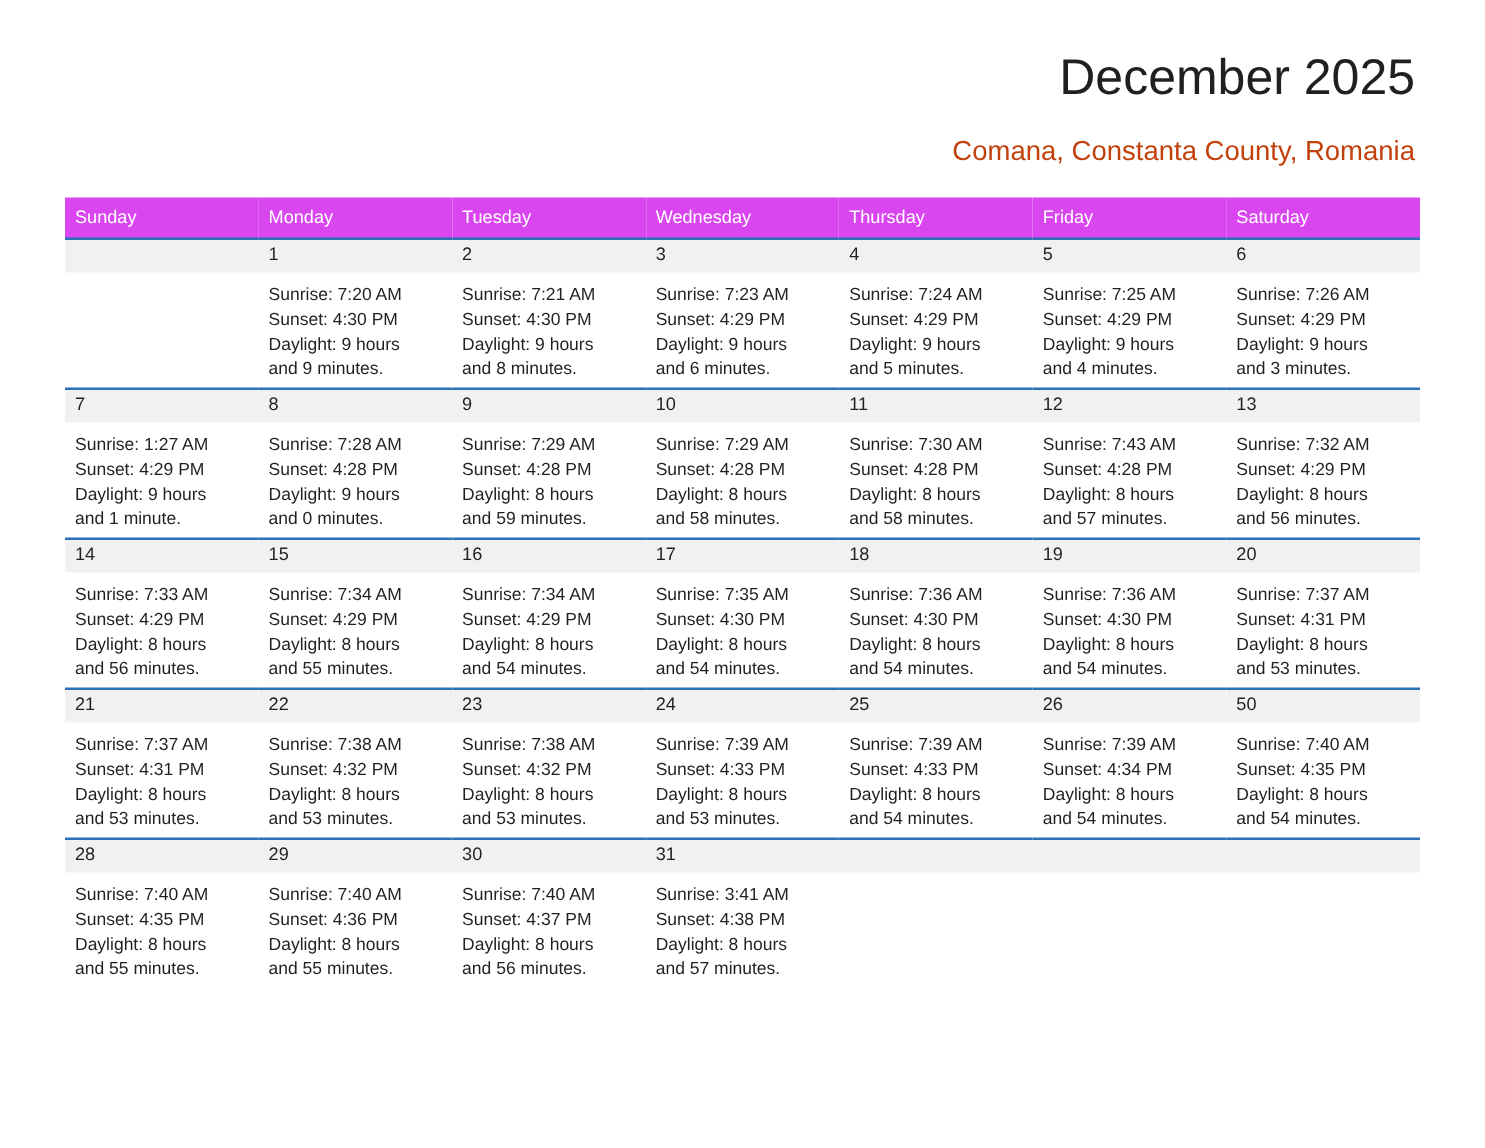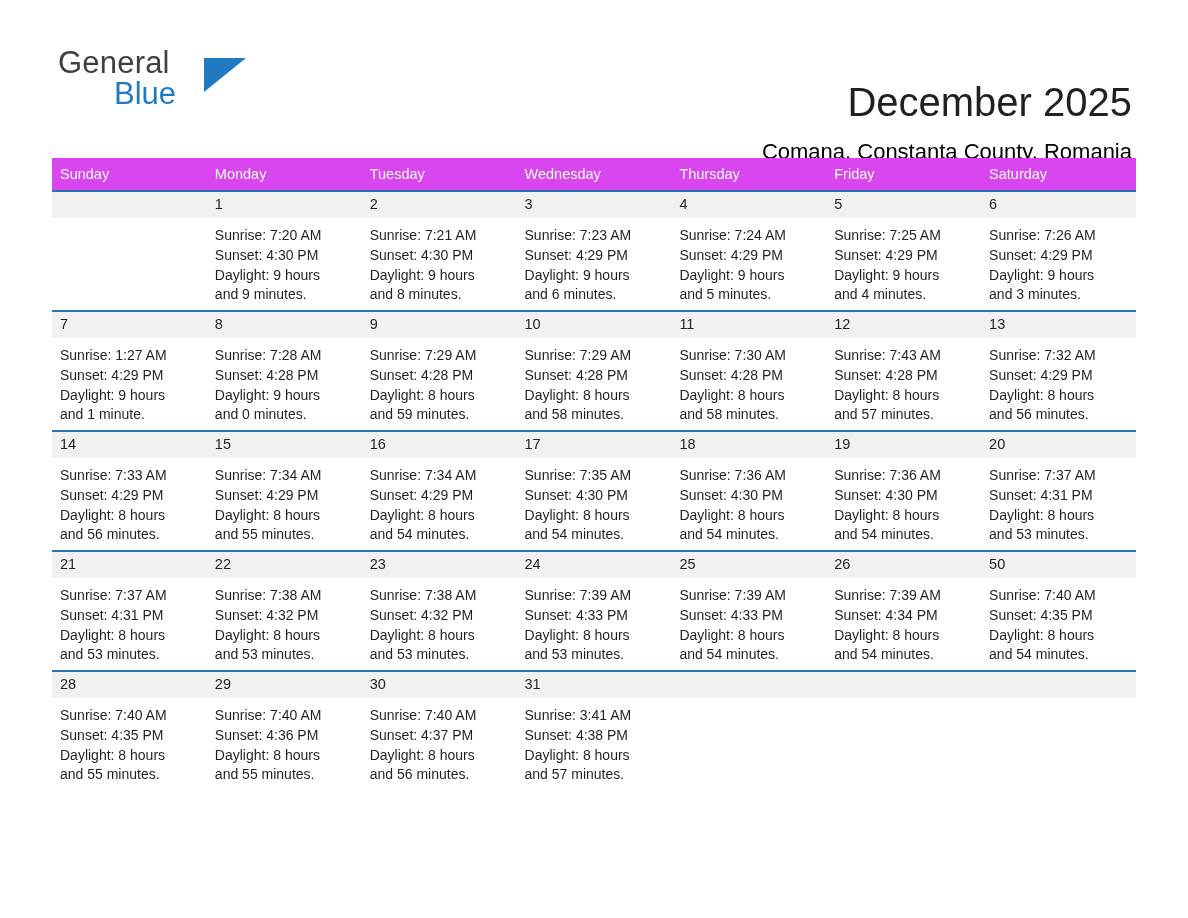--- a/index.html
+++ b/index.html
@@ -57,31 +57,29 @@
     border-bottom: 34px solid transparent;
   }
   .title {
     position: absolute;
     right: 4px;
     top: 40px;
     font-size: 40px;
     color: #231f20;
     text-align: right;
     white-space: nowrap;
-    margin-top: 40px;
   }
   .subtitle {
     position: absolute;
     right: 4px;
     top: 108px;
     font-size: 22px;
-    color: #000000;
+    color: #c2410c;
     text-align: right;
     white-space: nowrap;
-    margin-top: 31px;
   }
   
   .calendar {
     position: absolute;
     left: 52px;
     top: 158px;
     width: 1084px;
     border-collapse: collapse;
     table-layout: fixed;
   }
@@ -130,25 +128,20 @@
   .info div {
     white-space: nowrap;
   }
 </style>
 </head>
 <body>
 
 <div class="page">
 
   <div class="header">
-    <div class="logo">
-      <span class="logo-general">General</span>
-      <span class="logo-triangle"></span>
-      <span class="logo-blue">Blue</span>
-    </div>
     <div class="title">December 2025</div>
     <div class="subtitle">Comana, Constanta County, Romania</div>
   </div>
 
   <table class="calendar">
     <thead>
       <tr>
         <th>Sunday</th>
         <th>Monday</th>
         <th>Tuesday</th>

